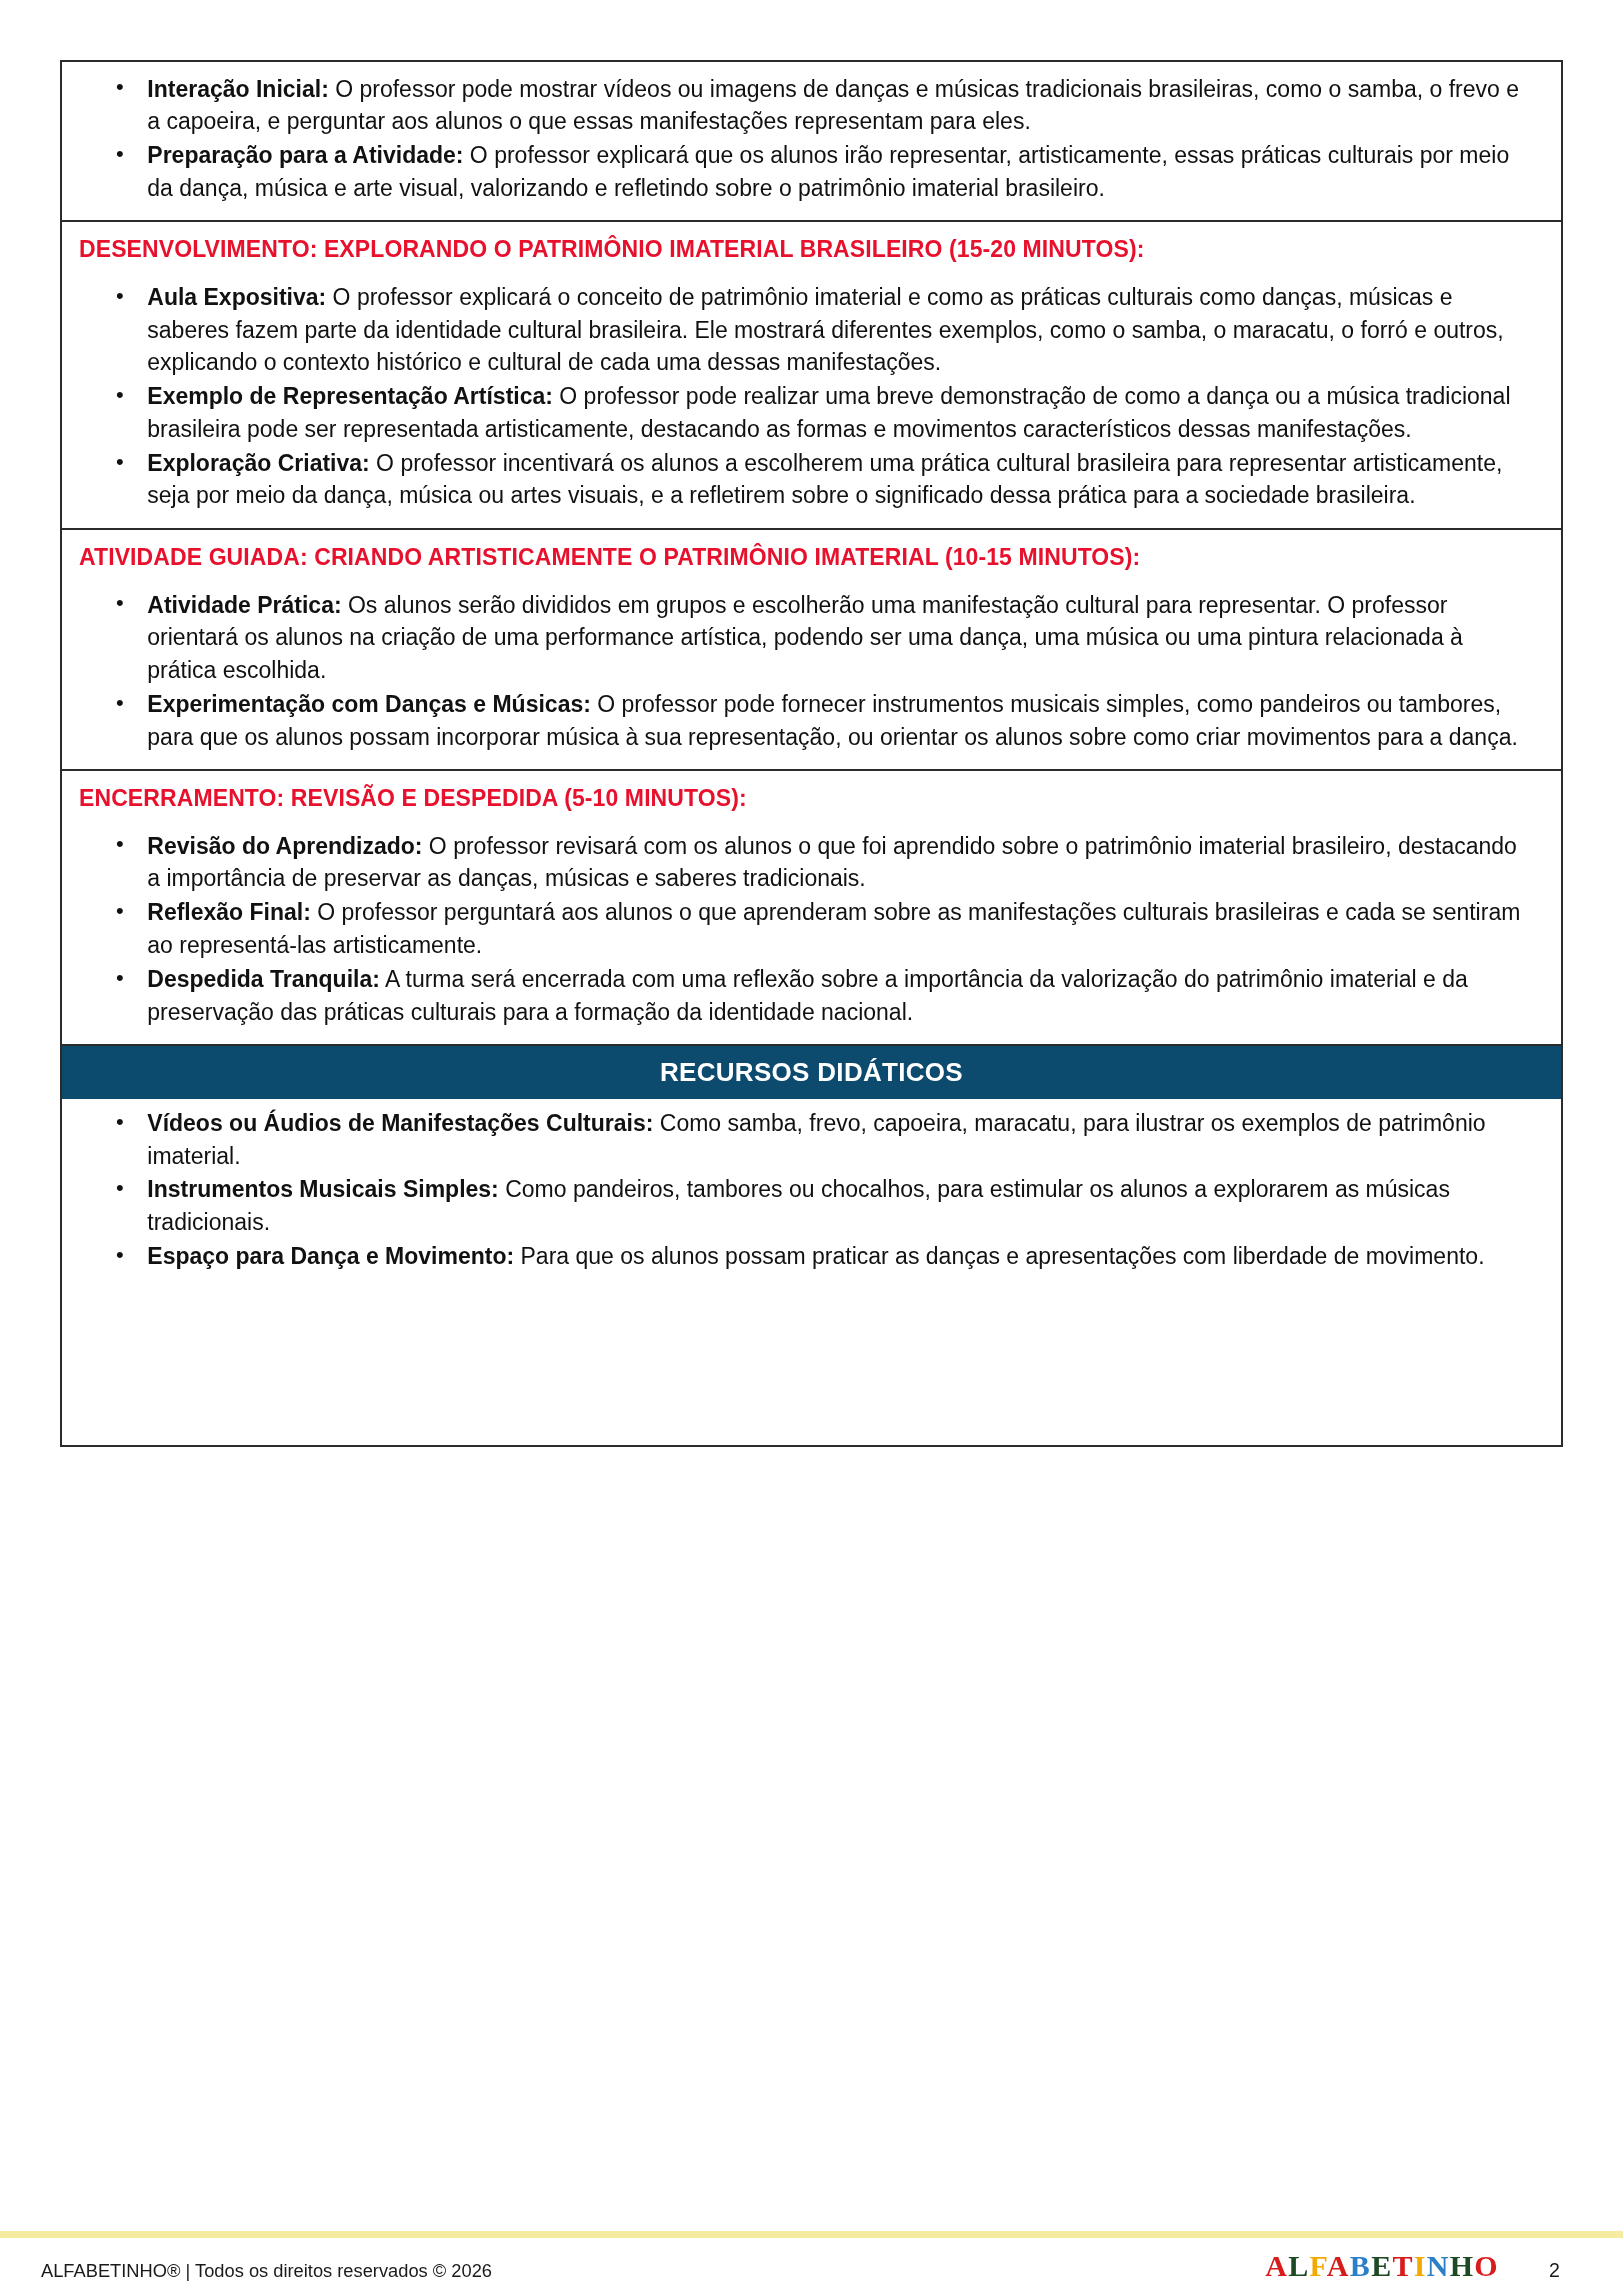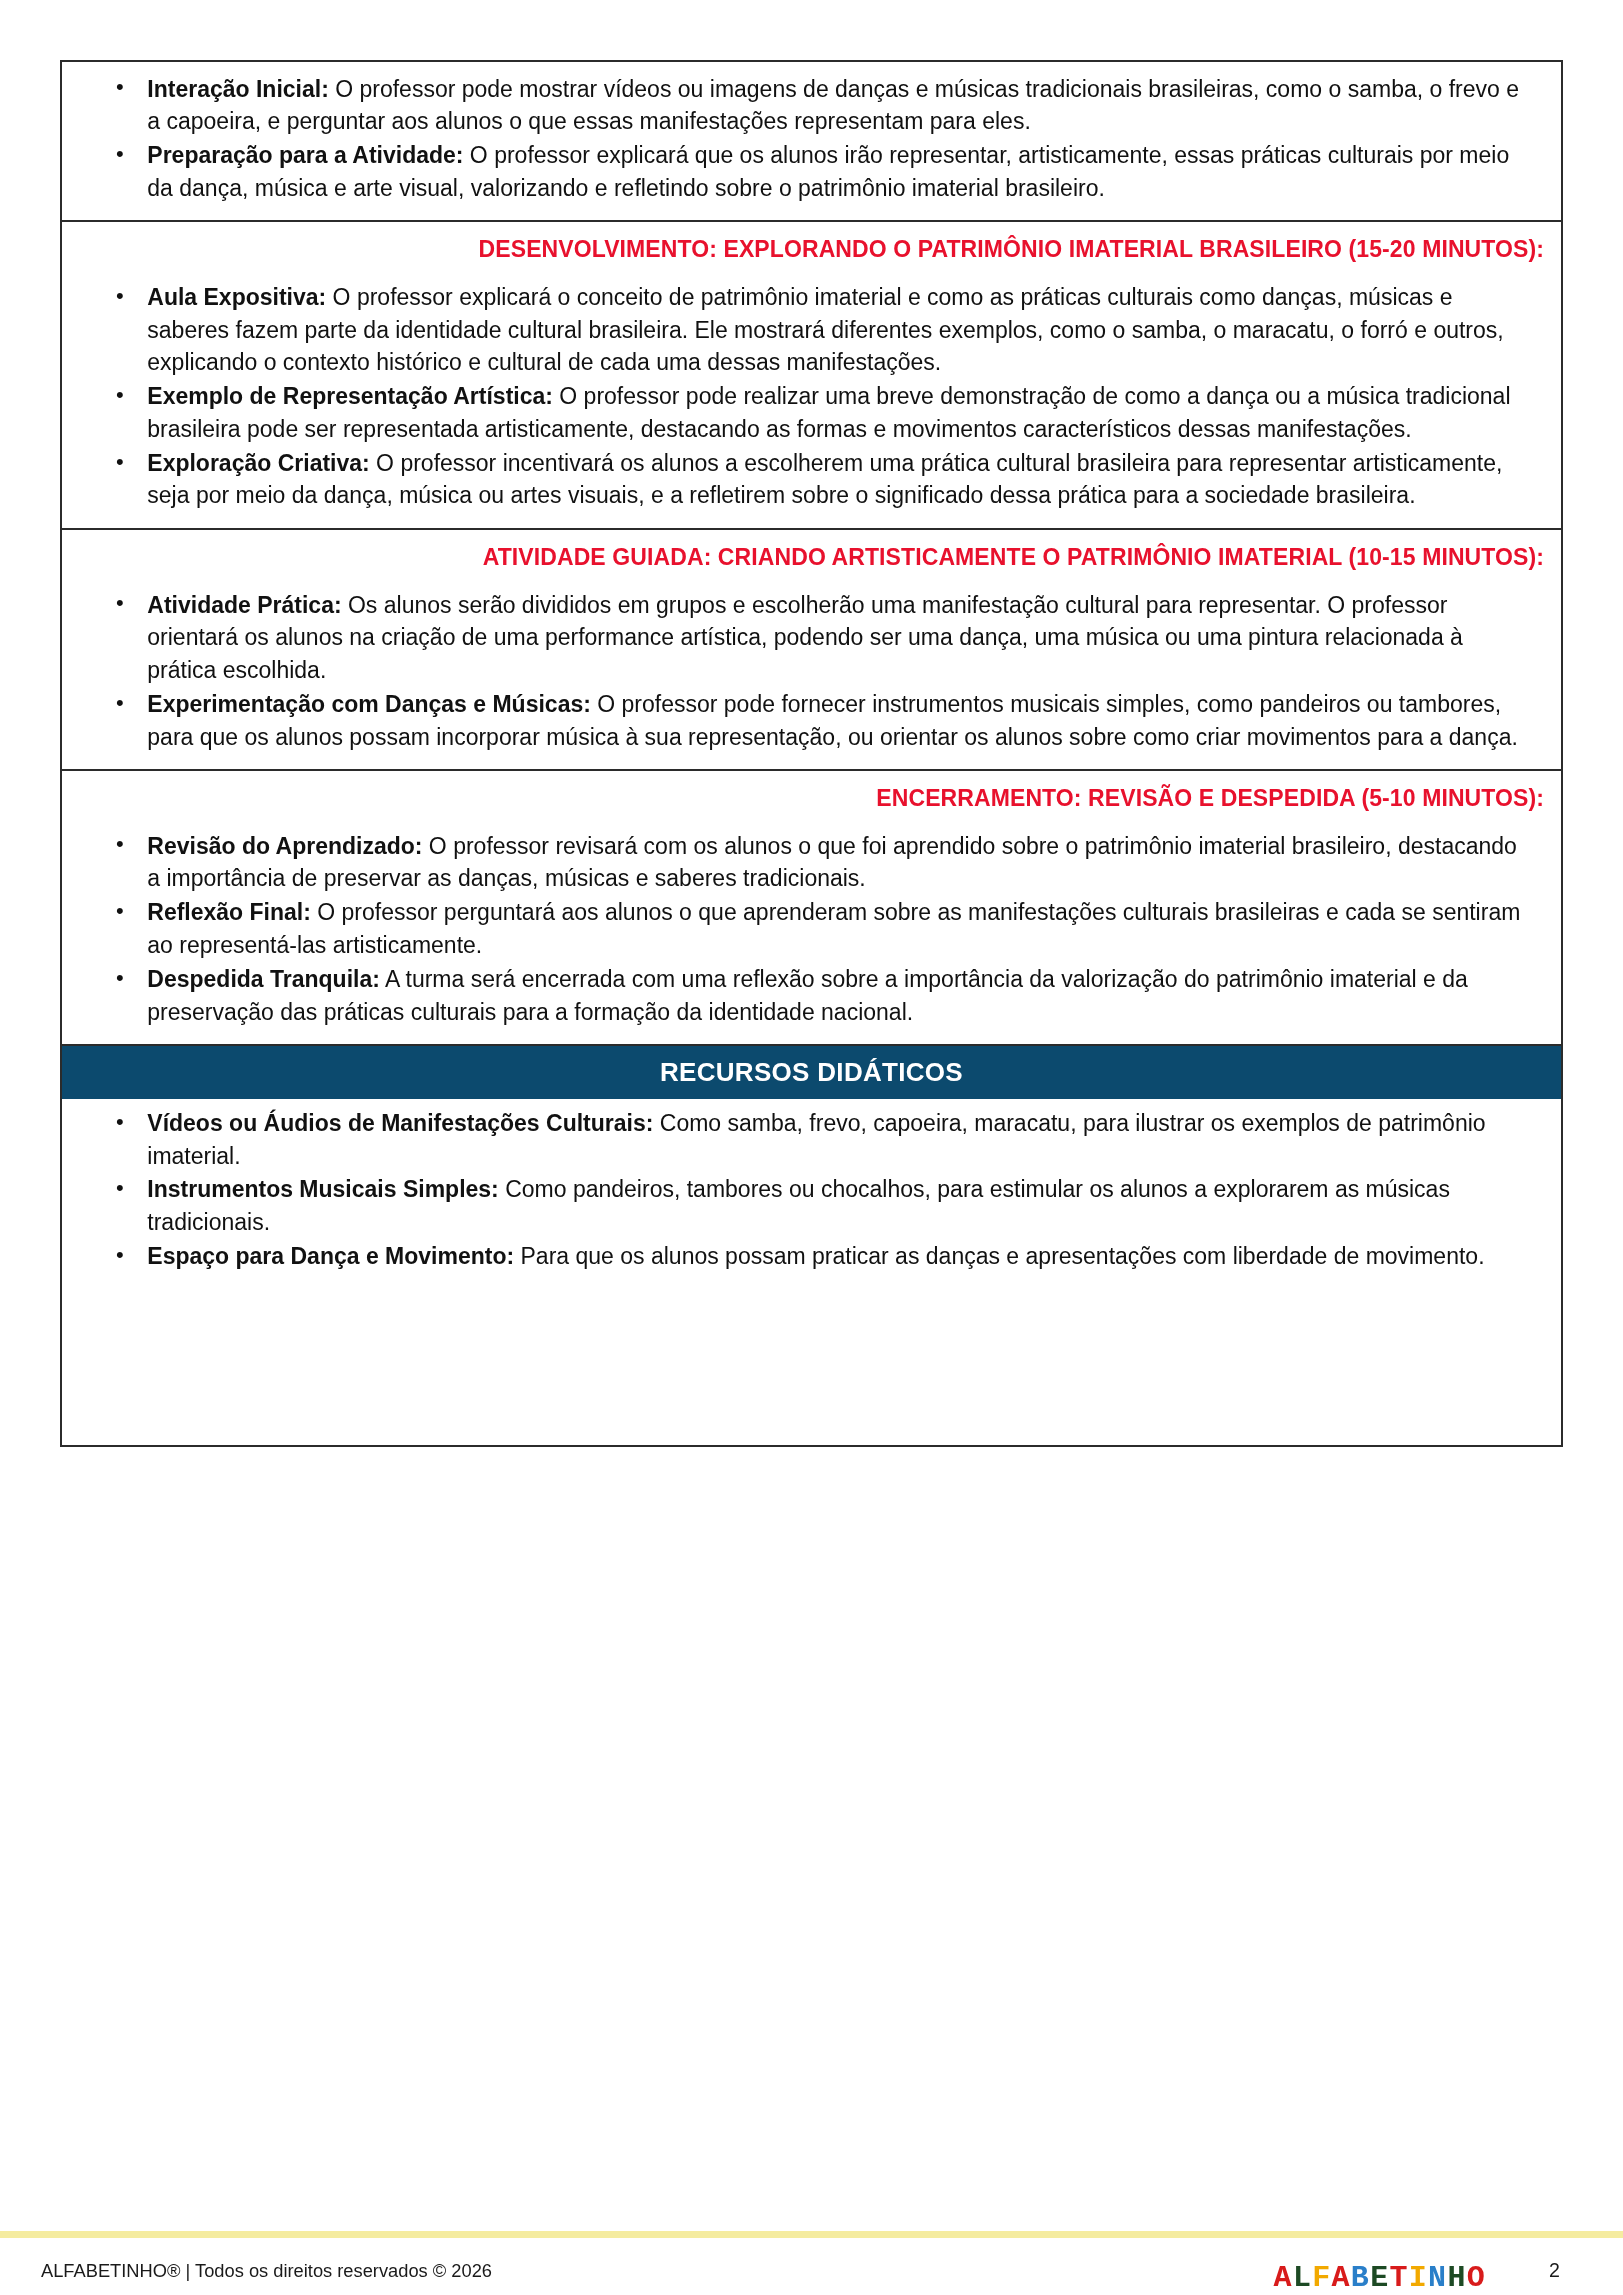--- a/index.html
+++ b/index.html
@@ -33,21 +33,20 @@
   .section:last-child {
     border-bottom: none;
   }
   .section-head {
     color: #e8112d;
     font-weight: bold;
     font-size: 23px;
     letter-spacing: 0.1px;
     padding: 13px 17px 9.2px 17px;
     line-height: 1.25;
-    text-align: right;
   }
   .banner {
     background: #0c4a6e;
     color: #ffffff;
     font-weight: bold;
     font-size: 26px;
     text-align: center;
     padding: 11px 6.5px 11px 6.5px;
     letter-spacing: 0.3px;
   }
@@ -97,28 +96,27 @@
   }
   .footer-left {
     position: absolute;
     left: 41px;
     top: 29px;
     font-size: 18.3px;
     color: #1a1a1a;
   }
   .footer-logo {
     position: absolute;
-    right: 137px;
+    right: 124px;
     top: 18.3px;
-    font-family: Liberation Mono, monospace;
+    font-family: Liberation Serif, serif;
     font-weight: bold;
     font-size: 30px;
     letter-spacing: 1.3px;
     white-space: nowrap;
-    margin-top: 12px;
   }
   .footer-logo span:nth-child(1) { color: #d81b1b; }
   .footer-logo span:nth-child(2) { color: #1d4a24; }
   .footer-logo span:nth-child(3) { color: #f2a900; }
   .footer-logo span:nth-child(4) { color: #d81b1b; }
   .footer-logo span:nth-child(5) { color: #2a7fc9; }
   .footer-logo span:nth-child(6) { color: #1d4a24; }
   .footer-logo span:nth-child(7) { color: #d81b1b; }
   .footer-logo span:nth-child(8) { color: #f2a900; }
   .footer-logo span:nth-child(9) { color: #2a7fc9; }

